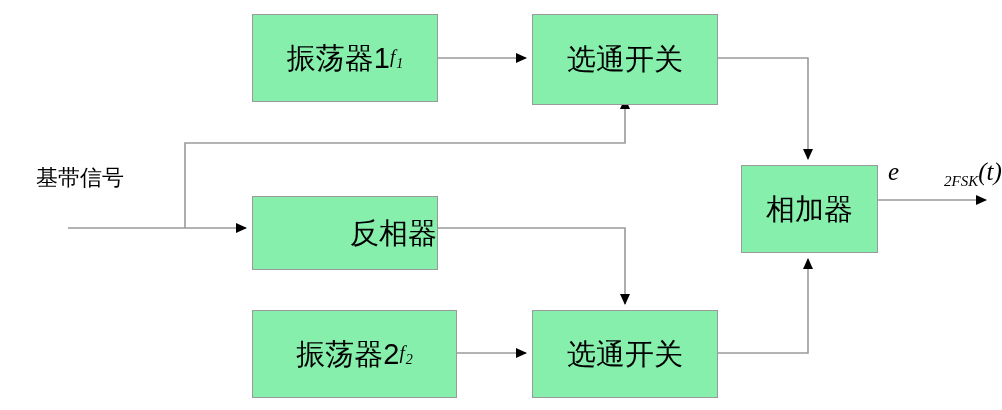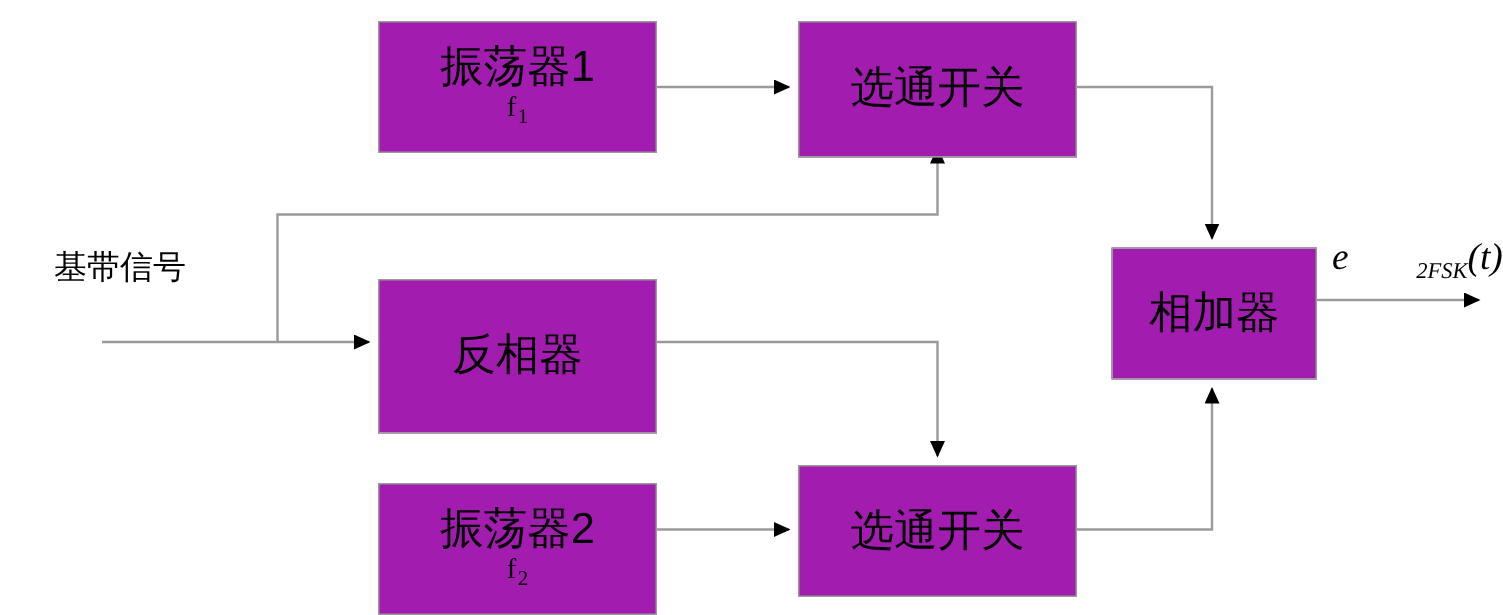--- a/index.html
+++ b/index.html
@@ -21,39 +21,39 @@
     position: absolute;
     left: 0;
     top: 0;
     width: 1002px;
     height: 410px;
   }
   .box {
     position: absolute;
     box-sizing: border-box;
     border: 1.5px solid #9a9a9a;
-    background: #a21caf;
+    background: #86efac;
     display: flex;
-    flex-direction: column;
     align-items: center;
     justify-content: center;
     color: #000000;
   }
   .box-main {
     font-size: 29px;
     line-height: 1.05;
     letter-spacing: 0px;
     white-space: nowrap;
   }
   .box-sub {
     font-family: "Liberation Serif", "DejaVu Serif", serif;
     font-size: 19px;
     line-height: 1.1;
     margin-top: 2px;
     white-space: nowrap;
+    font-style: italic;
   }
   .box-sub .sub-idx {
     font-size: 14px;
     vertical-align: sub;
     padding-left: 1px;
   }
   .label-free {
     position: absolute;
     color: #000000;
     white-space: nowrap;
@@ -112,25 +112,25 @@
 
   <div class="box" style="left:252px; top:14px; width:186px; height:88px;">
     <div class="box-main">振荡器1</div>
     <div class="box-sub"><span>f</span><span class="sub-idx">1</span></div>
   </div>
 
   <div class="box" style="left:532px; top:14px; width:186px; height:91px;">
     <div class="box-main">选通开关</div>
   </div>
 
-  <div class="box" style="left:252px; top:186px; width:186px; height:103px;">
+  <div class="box" style="left:252px; top:196px; width:186px; height:74px;justify-content:flex-end;">
     <div class="box-main">反相器</div>
   </div>
 
-  <div class="box" style="left:252px; top:322px; width:186px; height:88px;">
+  <div class="box" style="left:252px; top:310px; width:205px; height:88px;">
     <div class="box-main">振荡器2</div>
     <div class="box-sub"><span>f</span><span class="sub-idx">2</span></div>
   </div>
 
   <div class="box" style="left:532px; top:310px; width:186px; height:88px;">
     <div class="box-main">选通开关</div>
   </div>
 
   <div class="box" style="left:741px; top:165px; width:137px; height:88px;">
     <div class="box-main">相加器</div>

